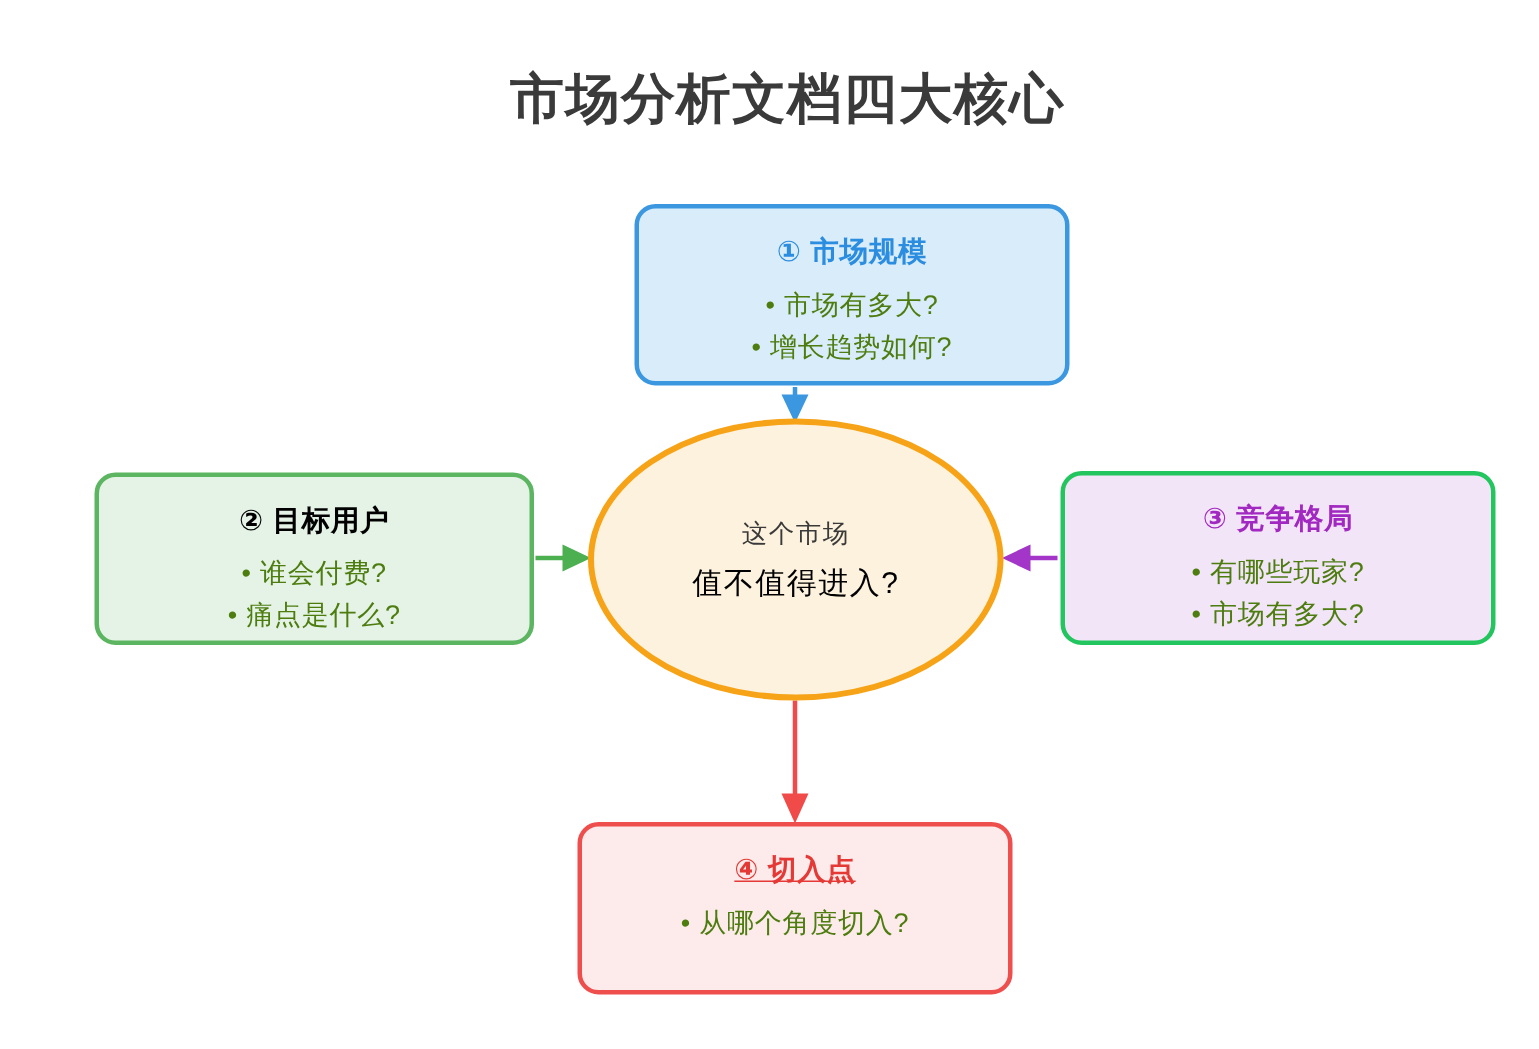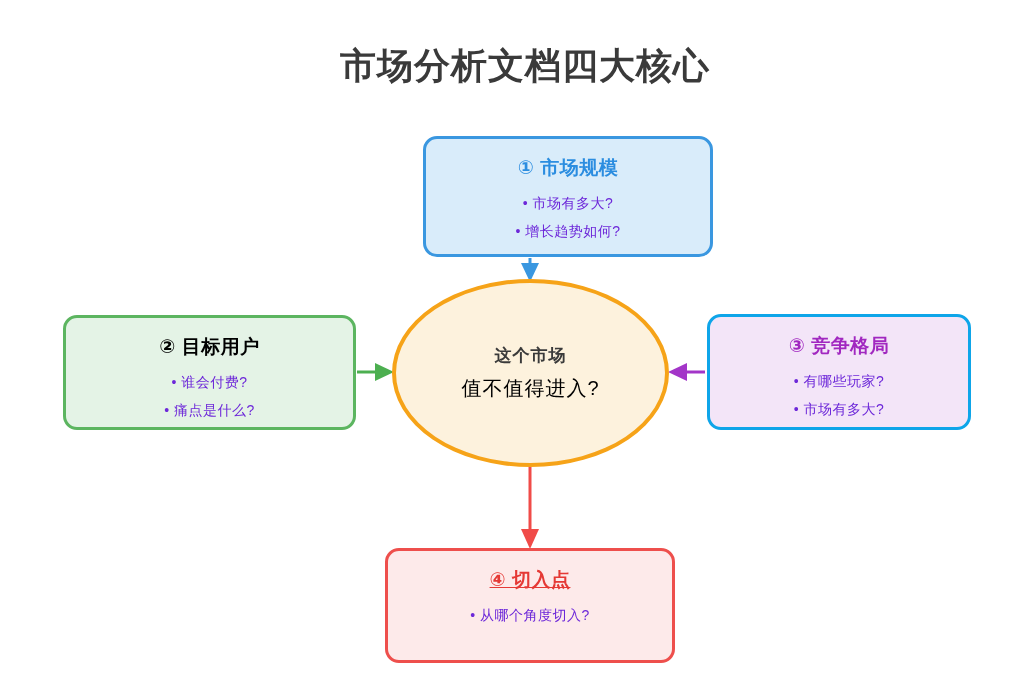--- a/index.html
+++ b/index.html
@@ -30,38 +30,38 @@
     align-items: center;
     padding-top: 16px;
   }
   .node-title {
     font-size: 19px;
     font-weight: bold;
     margin-bottom: 8px;
     letter-spacing: 0.5px;
   }
   .node-bullet {
-    font-size: 14px;
-    color: #6d28d9;
+    font-size: 18px;
+    color: #4d7c0f;
     line-height: 28px;
     letter-spacing: 0.5px;
   }
   .node-top {
     left: 385px; top: 136px; width: 290px; height: 121px;
     background: #d9ecfa; border: 3px solid #3a97e0; margin-left: 38px;
   }
   .node-top .node-title { color: #2b8de0; }
   .node-left {
     left: 63px; top: 315px; width: 293px; height: 115px;
     background: #e4f3e6; border: 3px solid #5cb560;
   }
   .node-left .node-title { color: #000000; }
   .node-right {
-    left: 707px; top: 314px; width: 264px; height: 116px;
-    background: #f3e5f8; border: 3px solid #0ea5e9;
+    left: 707px; top: 314px; width: 290px; height: 116px;
+    background: #f3e5f8; border: 3px solid #22c55e;
   }
   .node-right .node-title { color: #a128c0; }
   .node-bottom {
     left: 385px; top: 548px; width: 290px; height: 115px;
     background: #fdeaea; border: 3px solid #ee4f4c;
   }
   .node-bottom .node-title { color: #e53935; text-decoration: underline; }
   .ellipse {
     position: absolute;
     left: 392px; top: 279px; width: 277px; height: 188px;
@@ -70,21 +70,21 @@
     border-radius: 50%;
     box-sizing: border-box;
     display: flex;
     flex-direction: column;
     align-items: center;
     justify-content: center;
     gap: 8px;
   }
   .ellipse-line1 {
     font-size: 17px;
-    font-weight: bold;
+    font-weight: normal;
     color: #3a3a3a;
     letter-spacing: 1px;
   }
   .ellipse-line2 {
     font-size: 20px;
     color: #000000;
     letter-spacing: 1px;
   }
   .arrow-layer {
     position: absolute;

